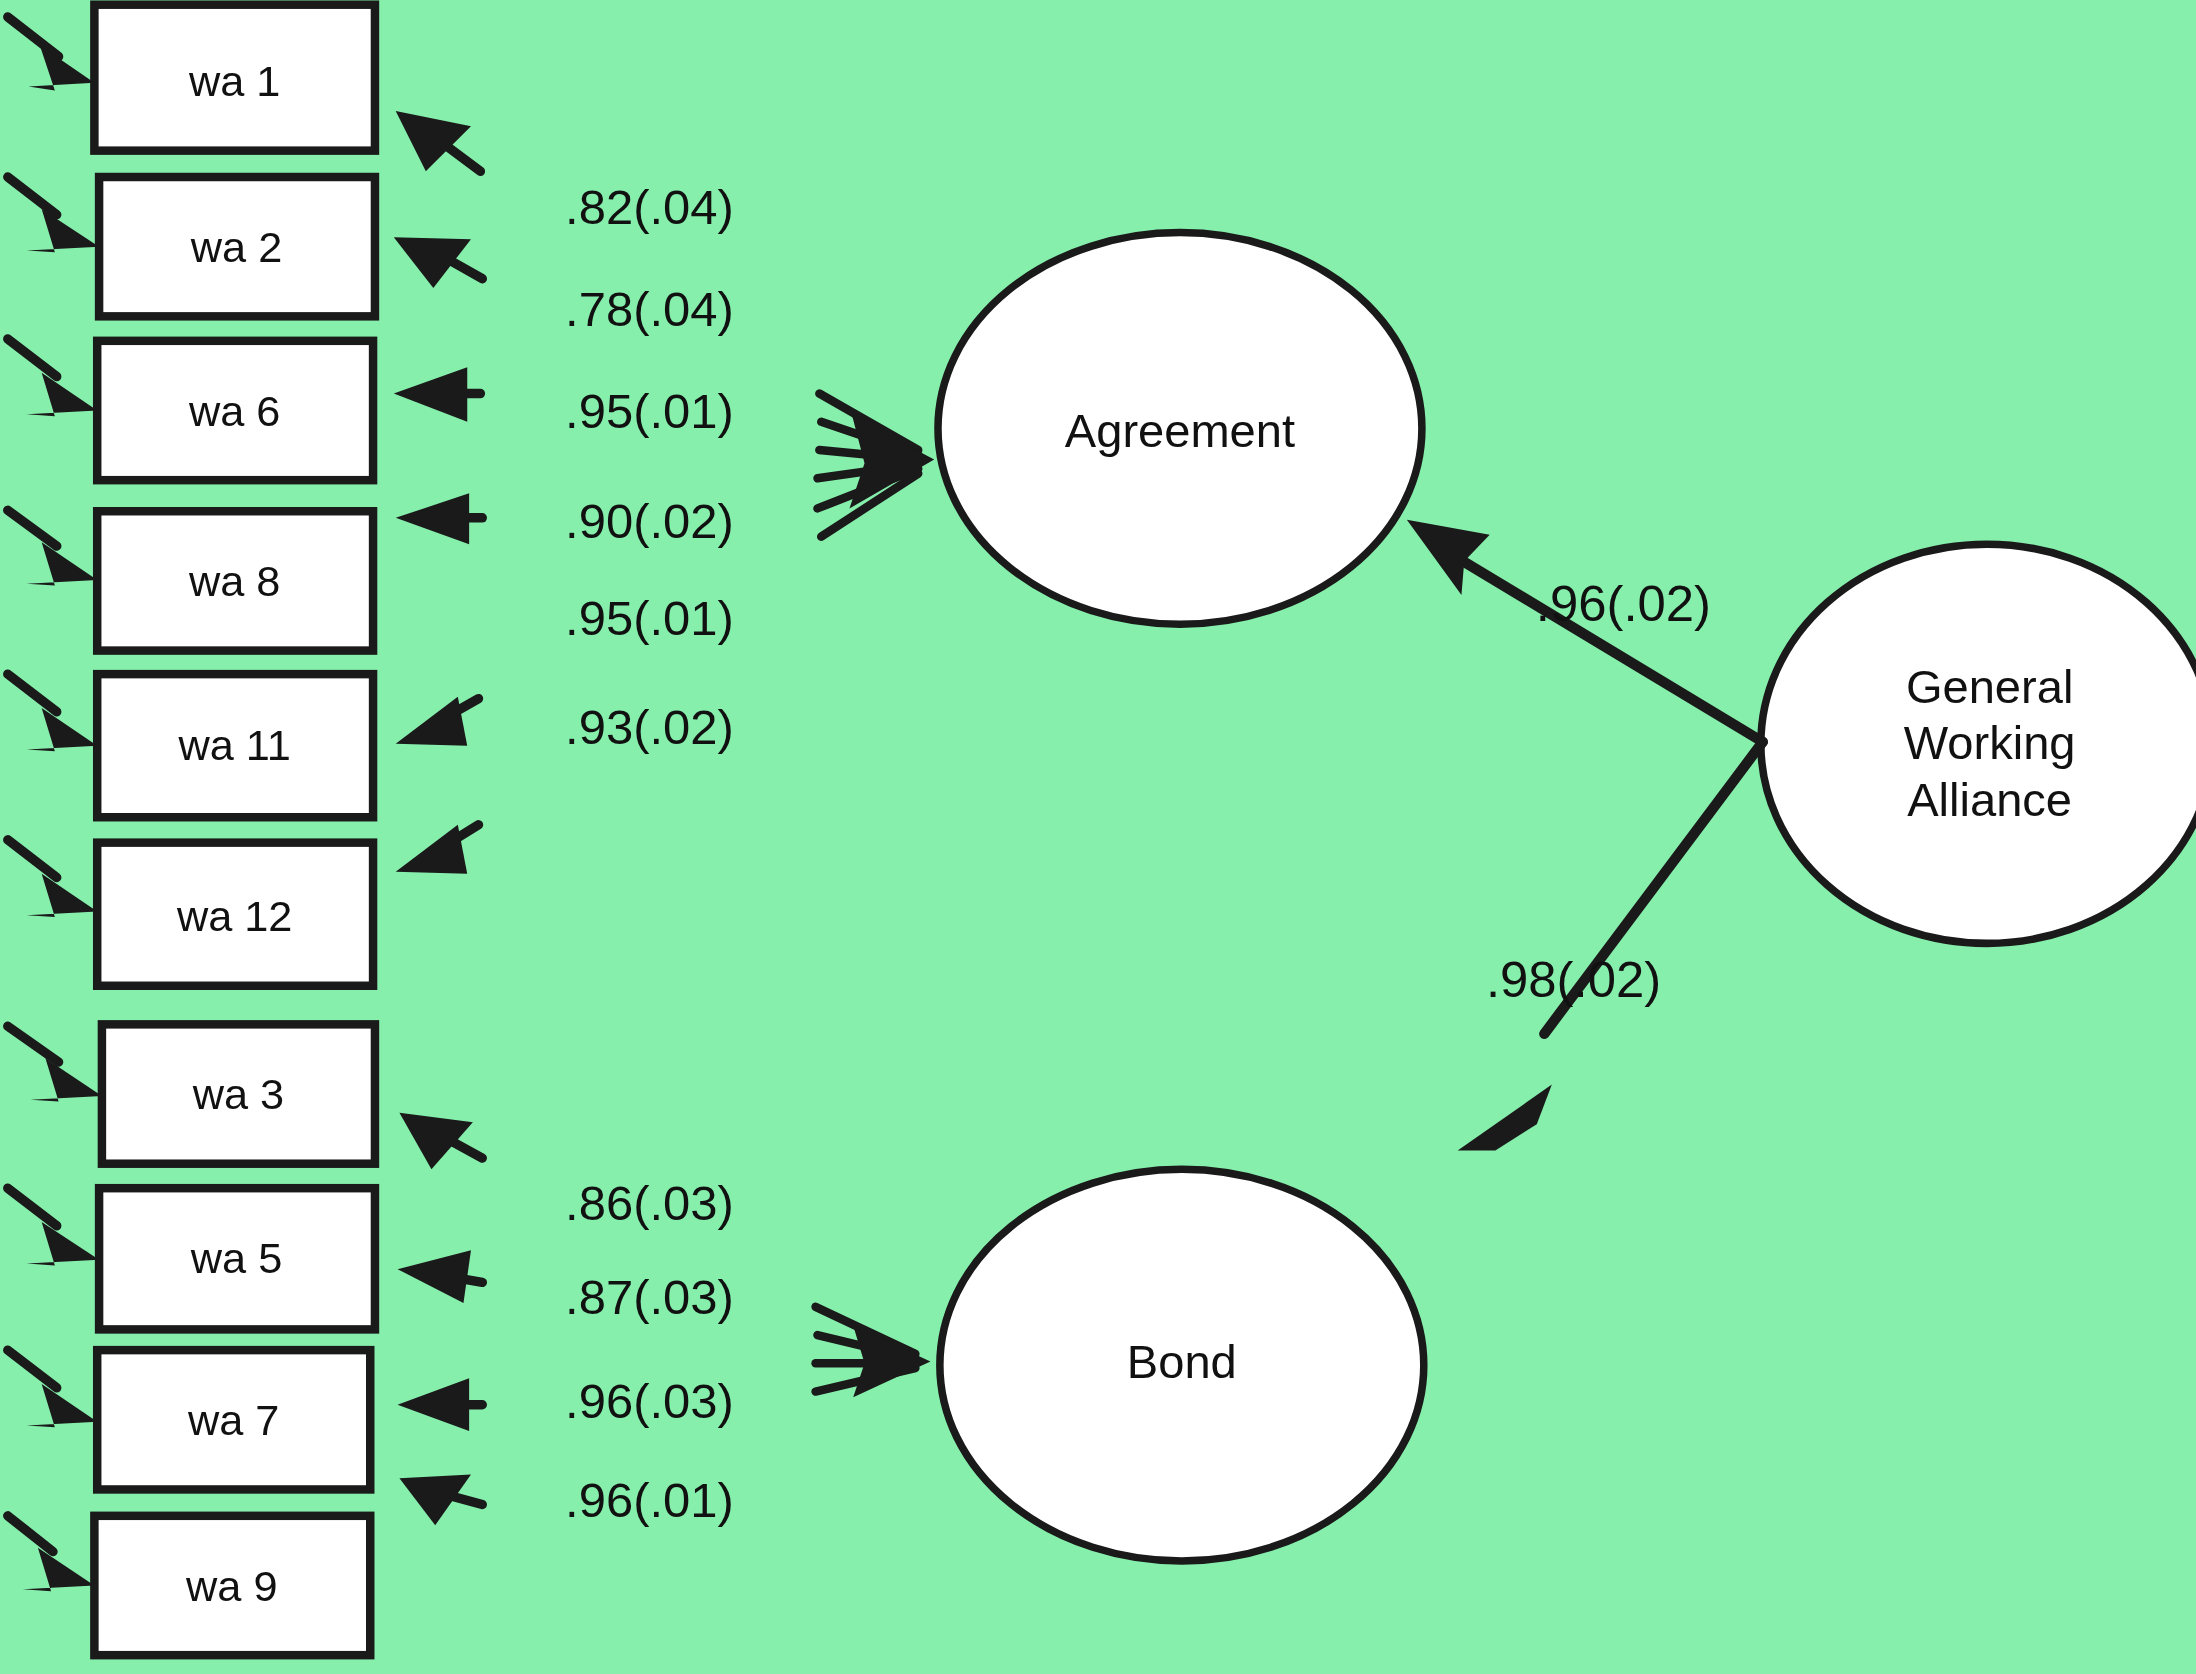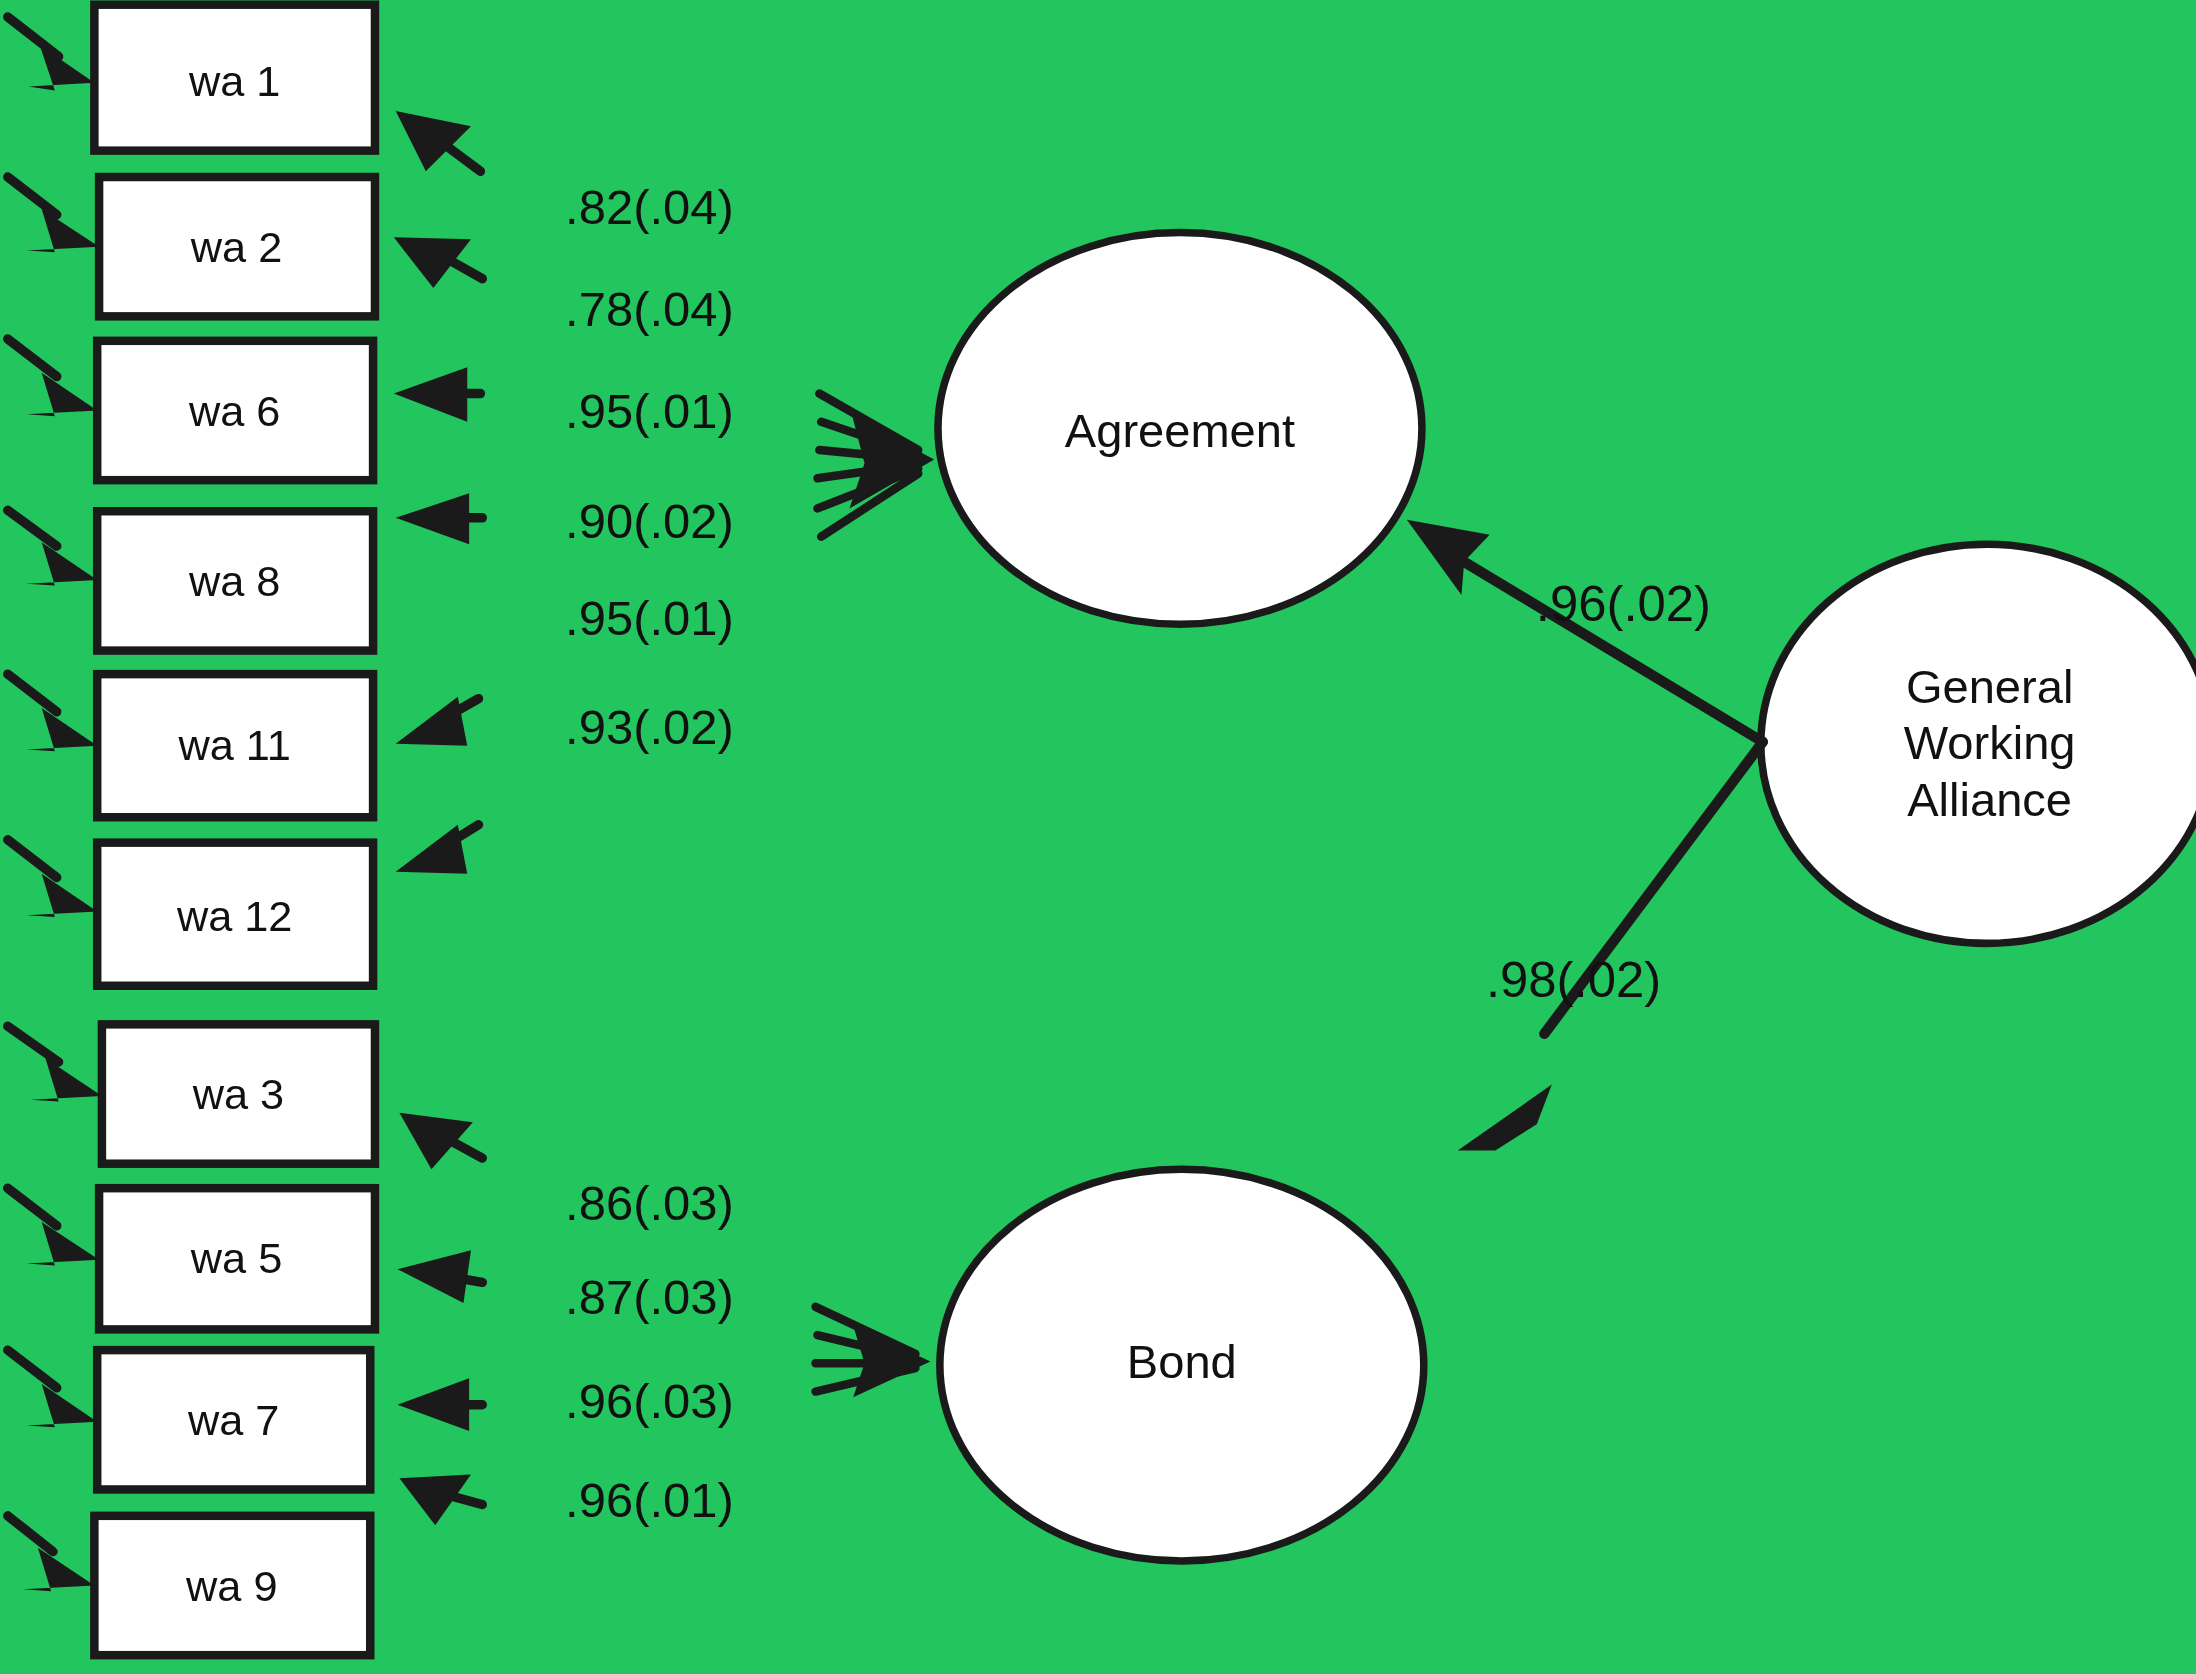--- a/index.html
+++ b/index.html
@@ -7,21 +7,21 @@
     padding: 0;
     background: #ffffff;
   }
   body {
     font-family: "Liberation Sans", sans-serif;
   }
   #canvas {
     position: relative;
     width: 2197px;
     height: 1674px;
-    background: #22c55e;
+    background: #86efac;
     overflow: hidden;
   }
   svg.layer {
     position: absolute;
     top: 0;
     left: 0;
     width: 2197px;
     height: 1674px;
   }
   .box-rect {

